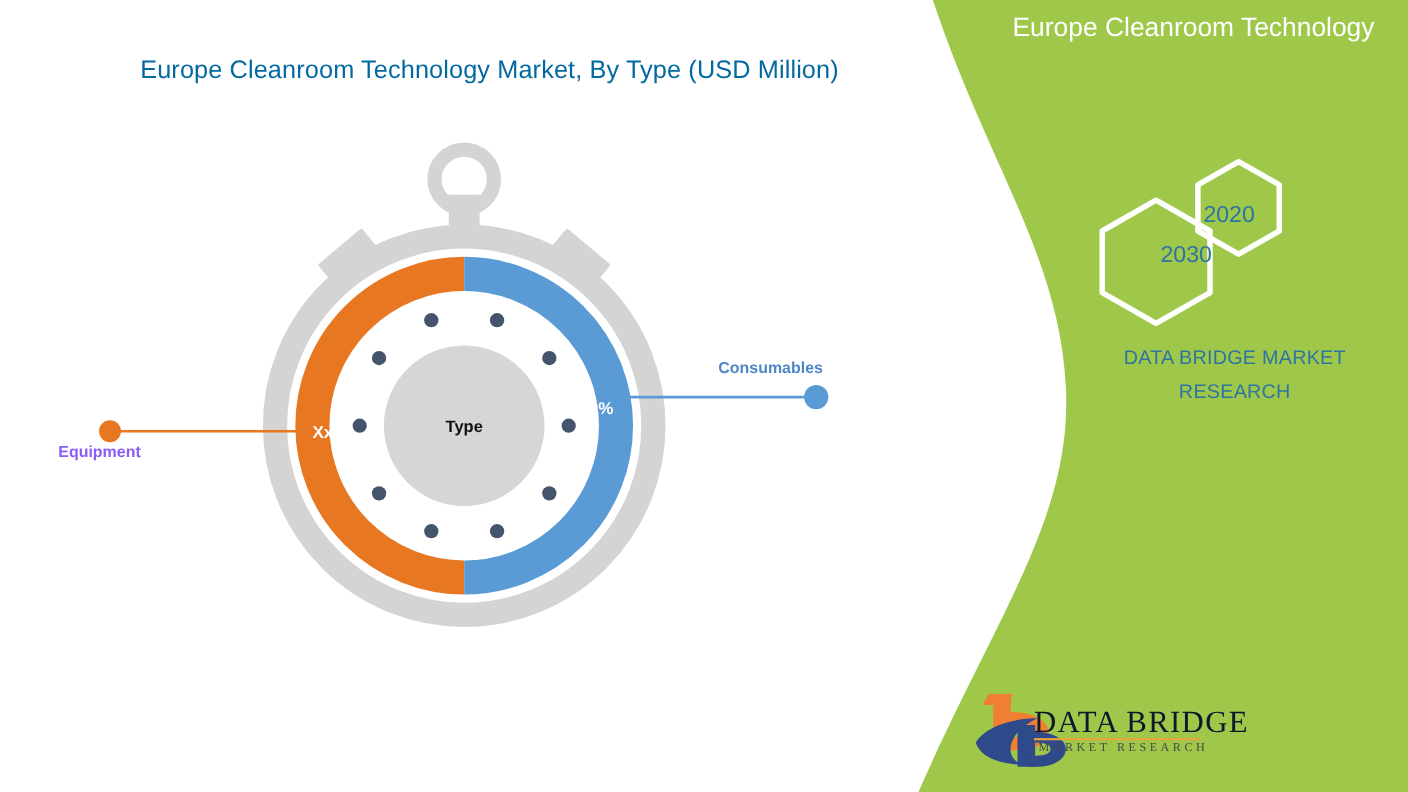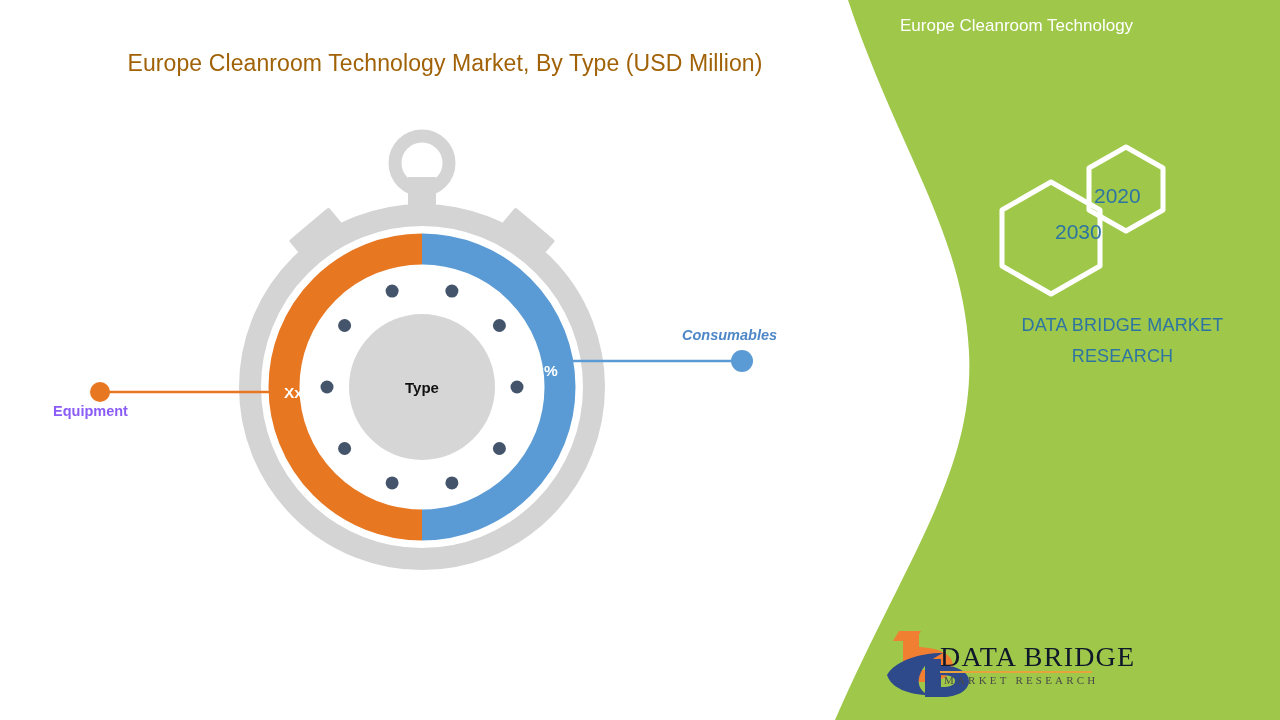--- a/index.html
+++ b/index.html
@@ -29,21 +29,21 @@
 
   
   #chart-title {
     position: absolute;
     left: 60px;
     top: 50px;
     width: 770px;
     text-align: center;
     font-size: 23px;
     font-weight: 400;
-    color: #a16207;
+    color: #0369a1;
     letter-spacing: .1px;
     white-space: nowrap;
   }
 
   
   #donut-wrap {
     position: absolute;
     left: 222px;
     top: 125px;
     width: 400px;
@@ -56,34 +56,34 @@
     font-size: 14.5px;
     font-weight: bold;
     white-space: nowrap;
   }
   #label-equipment {
     left: 53px;
     top: 403px;
     color: #8b5cf6;
   }
   #label-consumables {
-    left: 682px;
+    left: 653px;
     top: 327px;
     color: #4E87C7;
-    font-style: italic;
   }
 
   
   #panel-title {
     position: absolute;
     left: 900px;
     top: 10px;
     width: 370px;
+    text-align: center;
     color: #FFFFFF;
-    font-size: 17px;
+    font-size: 24px;
     font-weight: 400;
     line-height: 31px;
   }
   #panel-brand {
     position: absolute;
     left: 975px;
     top: 310px;
     width: 295px;
     text-align: center;
     color: #2E74A3;

